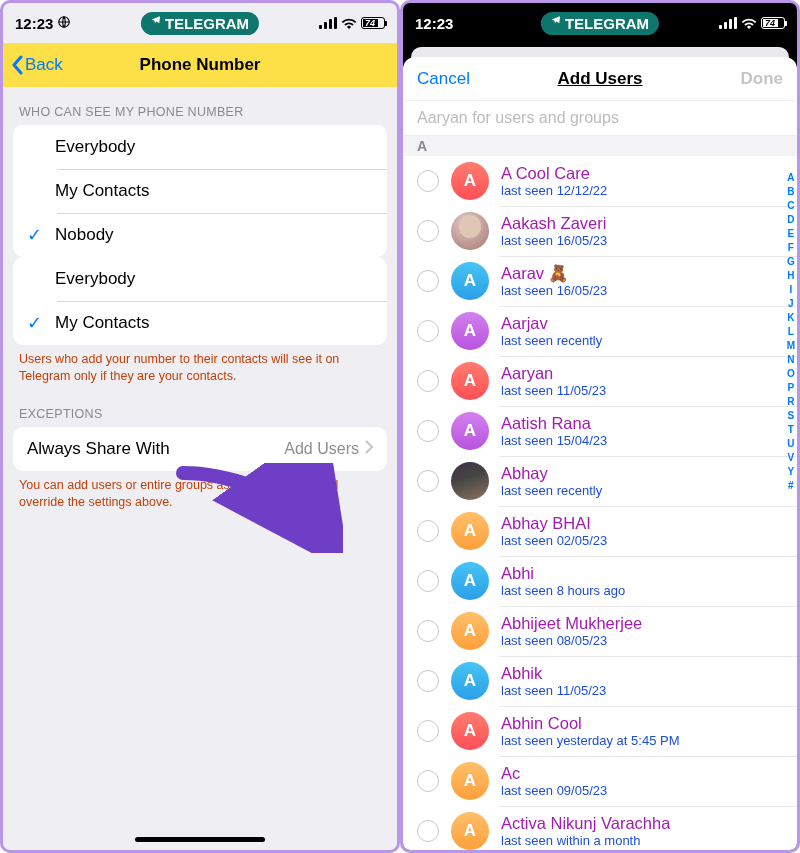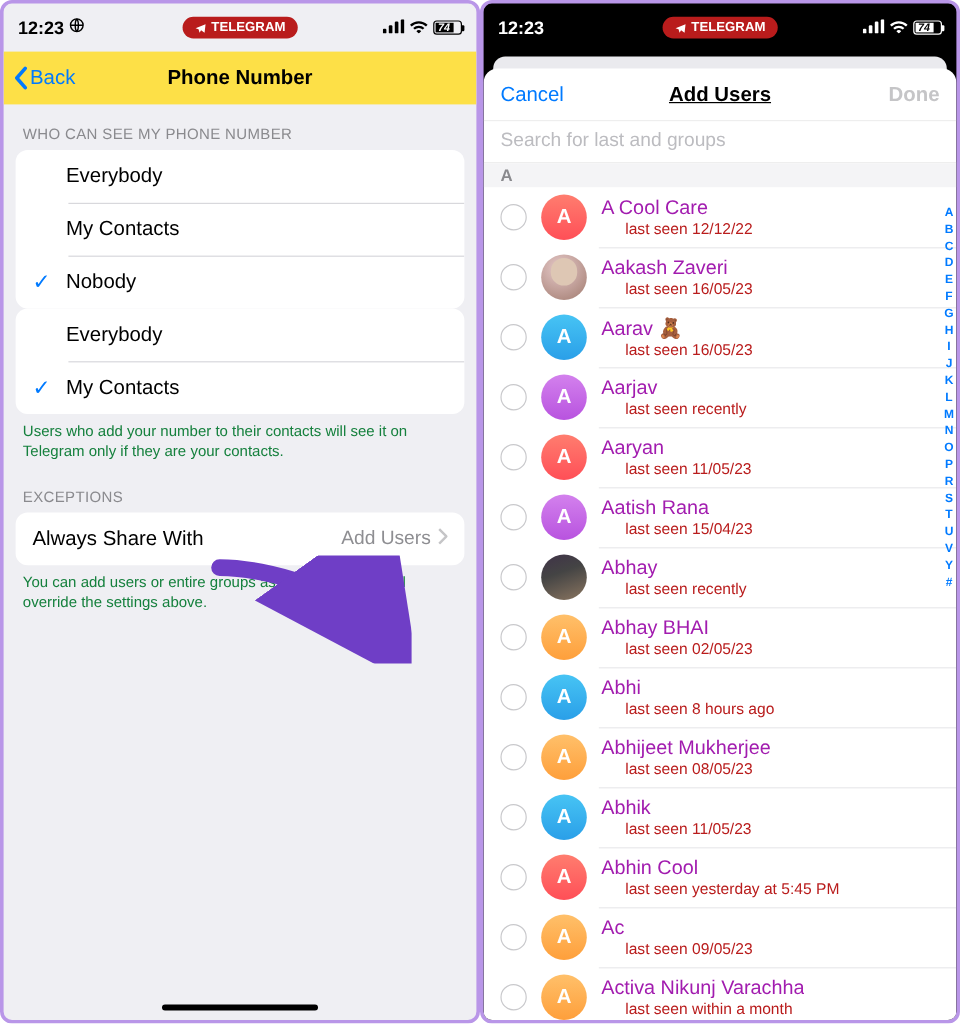--- a/index.html
+++ b/index.html
@@ -5,35 +5,35 @@
   * { margin: 0; padding: 0; box-sizing: border-box; -webkit-font-smoothing: antialiased; }
   body { font-family: -apple-system, "SF Pro Text", "Helvetica Neue", Arial, sans-serif; background: #fff; width: 800px; height: 853px; position: relative; }
   .container { display: flex; width: 800px; height: 830px; }
   .phone { width: 400px; height: 853px; position: relative; overflow: hidden; background: #efeff3; border: 3px solid #b996e8; border-radius: 10px; }
   .phone2 { background: #000; }
 
   
   .status { height: 40px; display: flex; align-items: center; justify-content: space-between; padding: 0 12px; font-size: 15px; font-weight: 600; color: #000; position: relative; }
   .phone2 .status { color: #fff; }
   .status .time { display: flex; align-items: center; gap: 4px; }
-  .status .pill { position: absolute; left: 50%; transform: translateX(-50%); font-size: 11px; font-weight: 700; background: #b91c1c; color: #fff; border-radius: 12px; padding: 3px 10px; display: flex; align-items: flex-end; gap: 4px; }
+  .status .pill { position: absolute; left: 50%; transform: translateX(-50%); font-size: 15px; font-weight: 700; background: #0f766e; color: #fff; border-radius: 12px; padding: 3px 10px; display: flex; align-items: flex-start; gap: 4px; }
   .status .indicators { display: flex; align-items: center; gap: 4px; }
   .battery { display: inline-flex; align-items: center; border: 1px solid currentColor; border-radius: 3px; width: 24px; height: 12px; padding: 1px; font-size: 9px; position: relative; }
   .battery::after { content: ""; width: 2px; height: 5px; background: currentColor; position: absolute; right: -3px; border-radius: 0 1px 1px 0; }
   .battery .lvl { background: currentColor; height: 100%; }
   .battery .num { position: absolute; left: 3px; font-size: 9px; mix-blend-mode: difference; color: #fff; font-style: italic; }
 
   
   .nav { height: 44px; display: flex; align-items: center; justify-content: center; position: relative; background: #fde047; }
   .nav .back { position: absolute; left: 8px; color: #007aff; display: flex; align-items: center; font-size: 17px; }
   .nav .title { font-weight: 600; font-size: 17px; }
 
   
   .section-header { font-size: 12.5px; color: #8a8a8e; letter-spacing: 0.3px; padding: 18px 16px 6px; text-transform: uppercase; }
-  .section-footer { font-size: 12.5px; color: #15803d; padding: 6px 16px 4px; line-height: 1.35; }
+  .section-footer { font-size: 12.5px; color: #c2410c; padding: 6px 16px 4px; line-height: 1.35; }
   .group { background: #fff; margin: 0 10px; border-radius: 10px; overflow: hidden; }
   .row { display: flex; align-items: center; padding: 11px 14px; font-size: 17px; color: #000; position: relative; min-height: 44px; }
   .row + .row::before { content: ""; position: absolute; top: 0; left: 44px; right: 0; height: 0.5px; background: #d8d8dc; }
   .row .check { width: 28px; color: #007aff; font-size: 18px; }
   .row .label { flex: 1; }
   .row .detail { color: #8e8e92; font-size: 16px; }
   .row .chev { color: #c5c5c7; margin-left: 6px; }
 
   
   .arrow-annot { position: absolute; pointer-events: none; }
@@ -52,21 +52,21 @@
   .list { flex: 1; overflow: hidden; position: relative; }
   .contact { display: flex; align-items: center; padding: 6px 14px; gap: 12px; position: relative; }
   .contact + .contact::before { content: ""; position: absolute; top: 0; left: 96px; right: 0; height: 0.5px; background: #e9e9eb; }
   .radio { width: 22px; height: 22px; border: 1.5px solid #c9c9cc; border-radius: 50%; flex-shrink: 0; }
   .avatar { width: 38px; height: 38px; border-radius: 50%; display: flex; align-items: center; justify-content: center; font-weight: 600; color: #fff; font-size: 17px; flex-shrink: 0; }
   .avatar.photo1 { background: radial-gradient(circle at 40% 30%, #e6c9c9, #a07a6e); position: relative; overflow: hidden; }
   .avatar.photo1::after { content:""; position:absolute; width:60%; height:60%; top:8%; left:20%; background:#dec7b4; border-radius:50%; }
   .avatar.photo2 { background: linear-gradient(160deg, #3f3248, #444 40%, #8a7560); }
   .cinfo { display: flex; flex-direction: column; min-width: 0; }
   .cname { font-size: 16.5px; color: #a21caf; white-space: nowrap; overflow: hidden; text-overflow: ellipsis; }
-  .cstatus { font-size: 13px; color: #b91c1c; margin-left: 20px; }
+  .cstatus { font-size: 13px; color: #1d4ed8; }
   .az-index { position: absolute; right: 2px; top: 168px; display: flex; flex-direction: column; gap: 0; font-size: 10px; color: #007aff; align-items: center; font-weight: 600; }
   .az-index span { line-height: 14px; }
 </style>
 </head>
 <body>
 
 <div class="container">
 
   <div class="phone">
     <div class="status">
@@ -203,21 +203,21 @@
     </div>
 
     <div class="sheet-peek"></div>
 
     <div class="sheet">
       <div class="nav2">
         <span class="cancel">Cancel</span>
         <span class="title">Add Users</span>
         <span class="done">Done</span>
       </div>
-      <div class="search">Search for last and groups</div>
+      <div class="search">Aaryan for users and groups</div>
       <div class="idx-header">A</div>
       <div class="list" id="contacts-list">
           <div class="contact">
             <div class="radio"></div>
             <div class="avatar" style="background: linear-gradient(rgb(255, 125, 111), rgb(255, 79, 87));">A</div>
             <div class="cinfo">
               <div class="cname">A Cool Care</div>
               <div class="cstatus">last seen 12/12/22</div>
             </div>
           </div>

